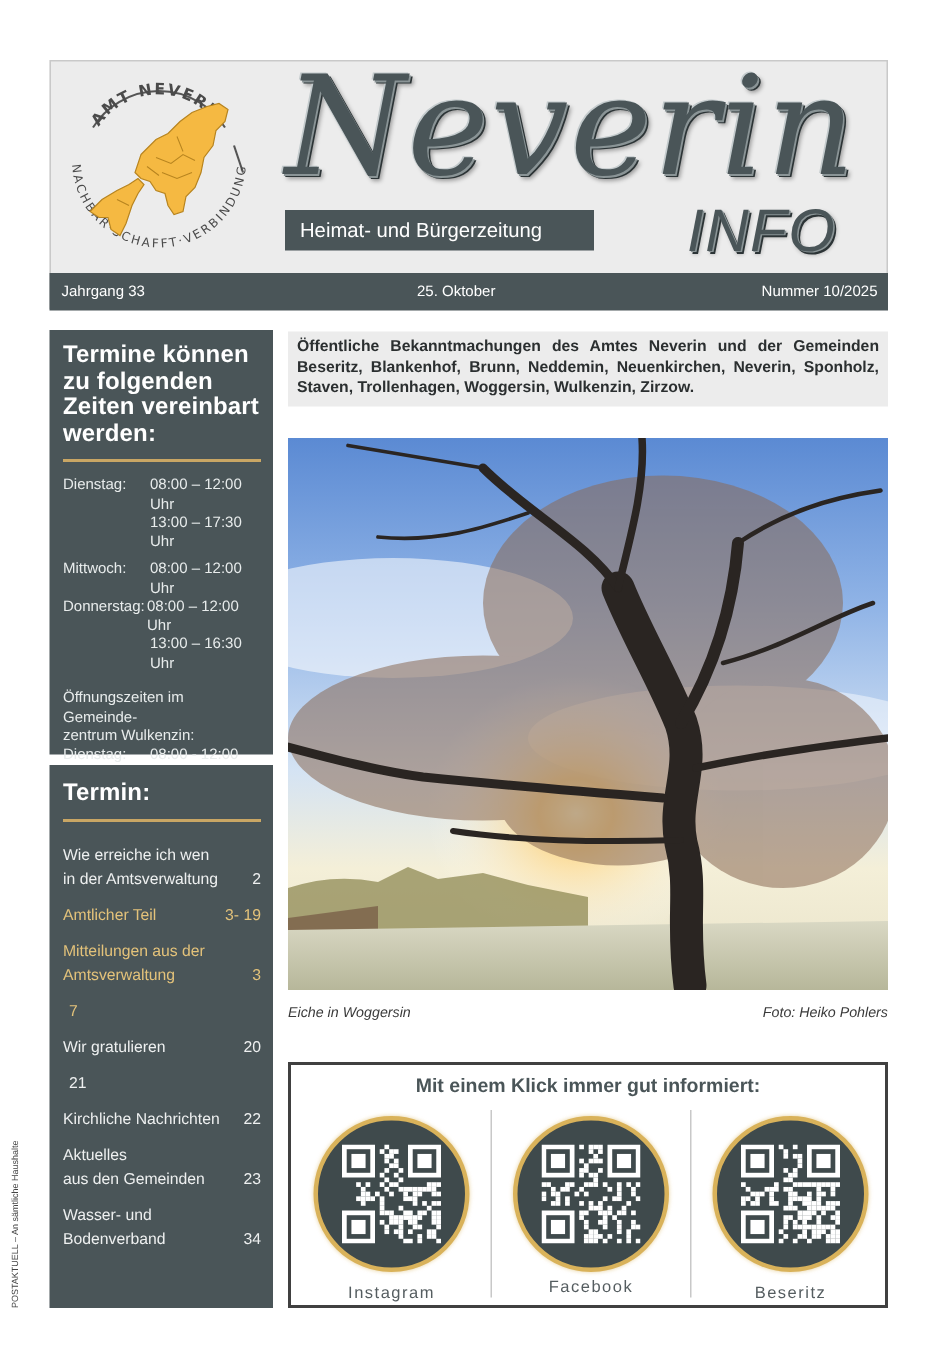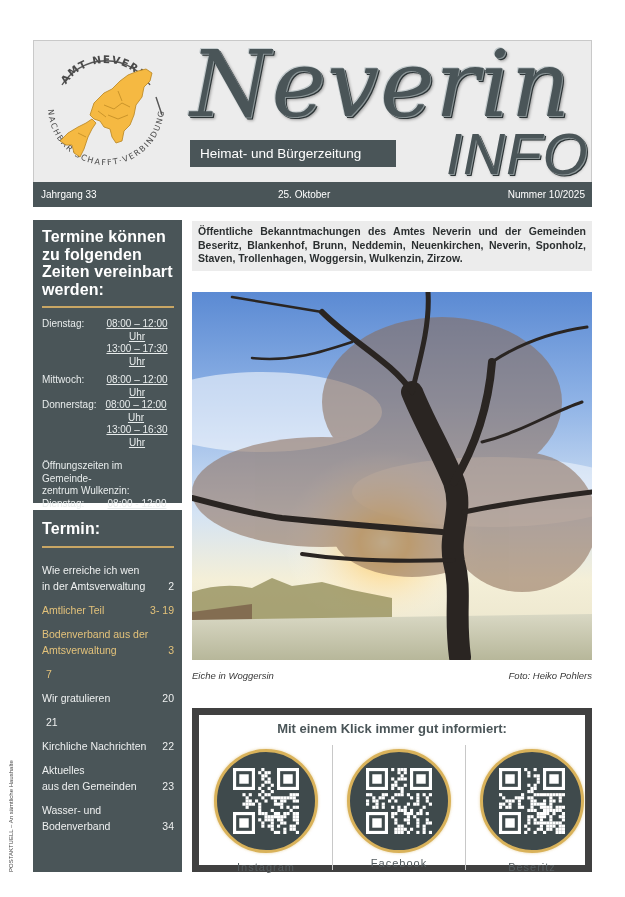--- a/index.html
+++ b/index.html
@@ -16,23 +16,23 @@
     }
     .logo svg { width: 100%; height: 100%; display: block; }
     .title-neverin {
       position: absolute; left: 156px; top: -6px; height: 100px;
       font-family: "DejaVu Serif", "Liberation Serif", serif;
       font-style: italic; font-size: 92px; line-height: 100px; letter-spacing: 1px;
       color: #4a5558;
       text-shadow: 1px 1px 0 #8a9496, 2px 2px 0 #2c3436, -1px -1px 0 #c4cbcd, 3px 3px 3px rgba(0,0,0,0.35);
     }
     .title-info {
-      position: absolute; left: 412px; top: 84px; height: 58px;
+      position: absolute; left: 424px; top: 84px; height: 58px;
       font-family: "Liberation Sans", "DejaVu Sans", sans-serif;
-      font-style: italic; font-size: 58px; line-height: 58px; letter-spacing: 1px;
+      font-style: italic; font-size: 40px; line-height: 58px; letter-spacing: 1px;
       color: #4a5558;
       text-shadow: 1px 1px 0 #8a9496, 2px 2px 0 #2c3436, 2px 2px 3px rgba(0,0,0,0.3);
     }
     .subtitle-bar {
       position: absolute; left: 156px; top: 99px; width: 206px; height: 27px;
       background: #4a5558; color: #ffffff;
       font-size: 13.5px; line-height: 27px; padding-left: 10px;
     }
     .issue-bar {
       position: absolute; left: -1px; top: 141px; width: 559px; height: 25px;
@@ -51,21 +51,21 @@
     .panel-times { top: 220px; height: 283px; padding: 8px 8px 0 9px; }
     .panel-toc { top: 510px; height: 362px; padding: 10px 8px 0 9px; }
     .panel h2 {
       font-size: 16px; line-height: 17.5px; font-weight: bold; color: #ffffff; letter-spacing: 0.1px;
     }
     .gold-rule { height: 2px; background: #c9a664; margin: 8px 0 10px 0; }
     .times-block { font-size: 10px; line-height: 12.5px; color: #e8ecec; }
     .times-row { display: flex; }
     .times-row .day { width: 58px; flex: none; }
     .times-row .day.wide { width: 56px; }
-    .times-row .range { flex: 1; text-align: center; text-decoration: underline; }
+    .times-row .range { flex: 1; text-align: left; }
     .spacer-6 { height: 6px; }
     .spacer-10 { height: 11px; }
     .times-note { font-size: 10px; line-height: 12.5px; color: #e8ecec; text-align: justify; }
     .times-label { font-size: 10px; line-height: 12.5px; color: #e8ecec; }
 
     .toc-list { list-style: none; }
     .toc-item {
       display: flex; justify-content: space-between; align-items: flex-end;
       font-size: 10.5px; line-height: 16px; color: #eef0f0; margin-bottom: 8px;
     }
@@ -85,21 +85,21 @@
     }
     .photo svg { position: absolute; left: 0; top: 0; width: 100%; height: 100%; }
     .caption {
       position: absolute; top: 670px; font-size: 9.5px; font-style: italic; color: #3a3a3a;
     }
     .caption-left { left: 192px; }
     .caption-right { right: 33px; }
 
     .social-box {
       position: absolute; left: 192px; top: 708px; width: 400px; height: 164px;
-      border: 7px solid #404040; background: #ffffff;
+      border: 2px solid #404040; background: #ffffff;
     }
     .social-title {
       position: absolute; left: 0; top: 6px; width: 100%; text-align: center;
       font-size: 13px; font-weight: bold; color: #4a5558;
     }
     .social-divider { position: absolute; top: 30px; width: 1px; height: 125px; background: #c8c8c8; }
     .qr-card { position: absolute; top: 34px; width: 106px; text-align: center; }
     .qr-circle {
       width: 104px; height: 104px; margin: 0 auto; border-radius: 50%;
       background: #3f4a4c; border: 3px solid #d9b25a;
@@ -212,21 +212,21 @@
       <li class="toc-item">
         <span class="toc-label">Wie erreiche ich wen
 in der Amtsverwaltung</span>
         <span class="toc-page">2</span>
       </li>
       <li class="toc-item gold">
         <span class="toc-label">Amtlicher Teil</span>
         <span class="toc-page">3- 19</span>
       </li>
       <li class="toc-item gold">
-        <span class="toc-label">Bodenverband aus der
+        <span class="toc-label">Mitteilungen aus der
 Amtsverwaltung</span>
         <span class="toc-page">3</span>
       </li>
       <li class="toc-item gold">
         <span class="toc-page">7</span>
       </li>
       <li class="toc-item">
         <span class="toc-label">Wir gratulieren</span>
         <span class="toc-page">20</span>
       </li>

